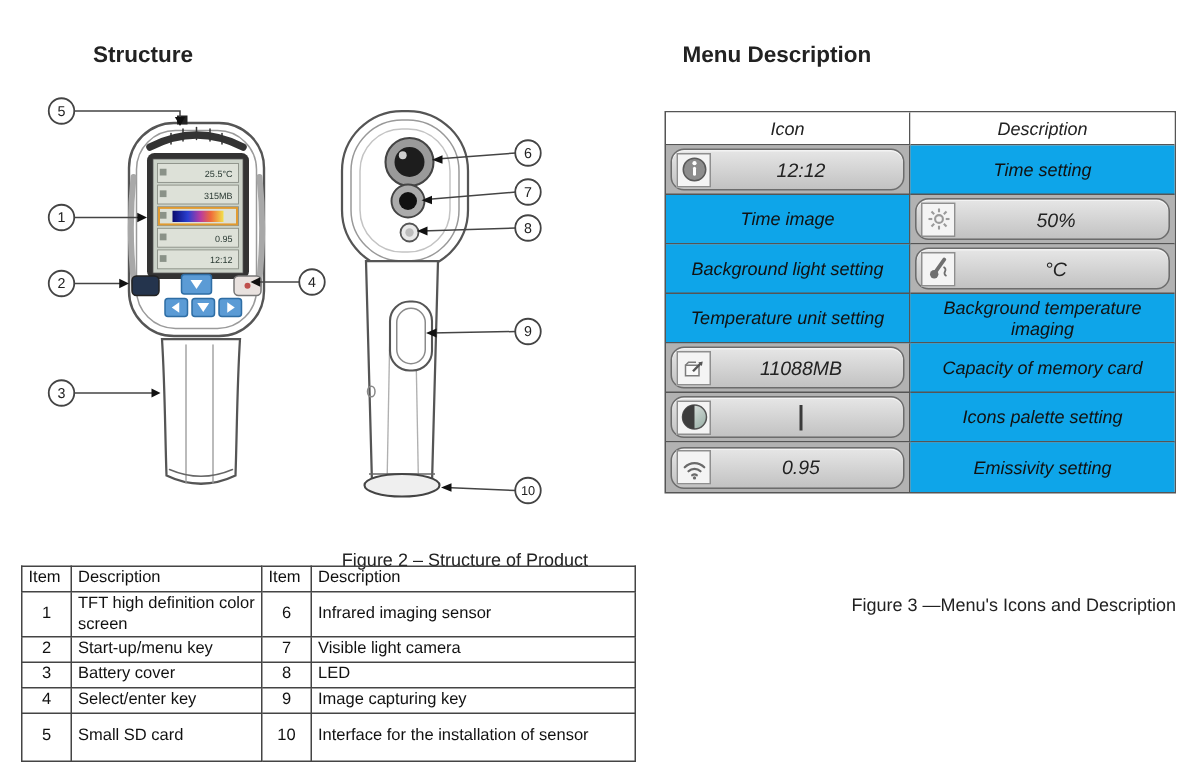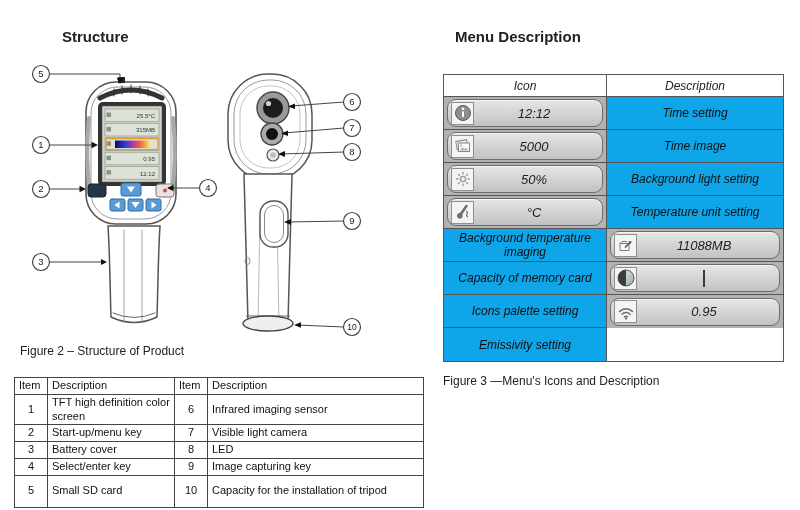--- a/index.html
+++ b/index.html
@@ -4,21 +4,21 @@
 <style>
   html,body{margin:0;padding:0;}
   body{
     width:800px;height:510px;position:relative;background:#fff;
     font-family:"Liberation Sans","DejaVu Sans",sans-serif;color:#1a1a1a;
     overflow:hidden;
   }
   .heading{position:absolute;font-size:15px;font-weight:bold;color:#222;}
   #structure-heading{left:30px;top:28px;margin-left:32px;}
   #menu-heading{left:455px;top:28px;}
-  .caption{position:absolute;font-size:12px;color:#222;text-align:left;}
+  .caption{position:absolute;font-size:12px;color:#222;text-align:right;margin-top:22px;}
   #fig2-caption{left:20px;top:344px;width:372px;}
   #fig3-caption{left:443px;top:374px;width:341px;}
 
   #figure2-svg{position:absolute;left:18px;top:56px;}
 
   
   .mt{
     position:absolute;left:443px;top:74px;width:341px;
     display:grid;grid-template-columns:163px 1fr;
     border:1.5px solid #555;box-sizing:border-box;background:#fff;font-style:italic;
@@ -243,35 +243,20 @@
             <circle cx="10" cy="10" r="7.5" fill="#8d8d8d" stroke="#5a5a5a"></circle>
             <circle cx="10" cy="5.8" r="1.4" fill="#fff"></circle>
             <rect x="9" y="8.2" width="2" height="6" rx="1" fill="#fff"></rect>
           </svg>
     </span>
         <span class="val">12:12</span>
       </div>
   </div>
   <div class="mt-desc">Time setting</div>
 
-  <div class="mt-icon">
-    <div class="bar">
-        <span class="ibox">
-      <svg width="20" height="20" viewBox="0 0 20 20">
-            <g stroke="#8a8a8a" fill="#e8e8e8">
-              <rect x="3.5" y="4.5" width="11" height="8.5" transform="rotate(-10 9 9)"></rect>
-              <rect x="5.5" y="7" width="11" height="8.5" fill="#fafafa"></rect>
-            </g>
-            <circle cx="8.3" cy="9.6" r="1" fill="#aaa"></circle>
-            <path d="M6.5,14.5 l3,-3.2 2,2 1.6,-1.6 2.4,2.8 z" fill="#b0b0b0"></path>
-          </svg>
-    </span>
-        <span class="val">5000</span>
-      </div>
-  </div>
   <div class="mt-desc">Time image</div>
 
   <div class="mt-icon">
     <div class="bar">
         <span class="ibox">
       <svg width="20" height="20" viewBox="0 0 20 20">
             <circle cx="10" cy="10" r="2.6" fill="none" stroke="#9a9a9a" stroke-width="1.4"></circle>
             <g stroke="#9a9a9a" stroke-width="1.4">
               <line x1="10" y1="3" x2="10" y2="5.5"></line>
               <line x1="10" y1="14.5" x2="10" y2="17"></line>
@@ -388,16 +373,16 @@
   <tr style="height:15px">
     <td class="c">4</td>
     <td>Select/enter key</td>
     <td class="c">9</td>
     <td>Image capturing key</td>
   </tr>
   <tr style="height:32px">
     <td class="c">5</td>
     <td>Small SD card</td>
     <td class="c">10</td>
-    <td>Capacity for the installation of tripod</td>
+    <td>Interface for the installation of sensor</td>
   </tr>
 </tbody>
   </table>
 
 </body></html>

